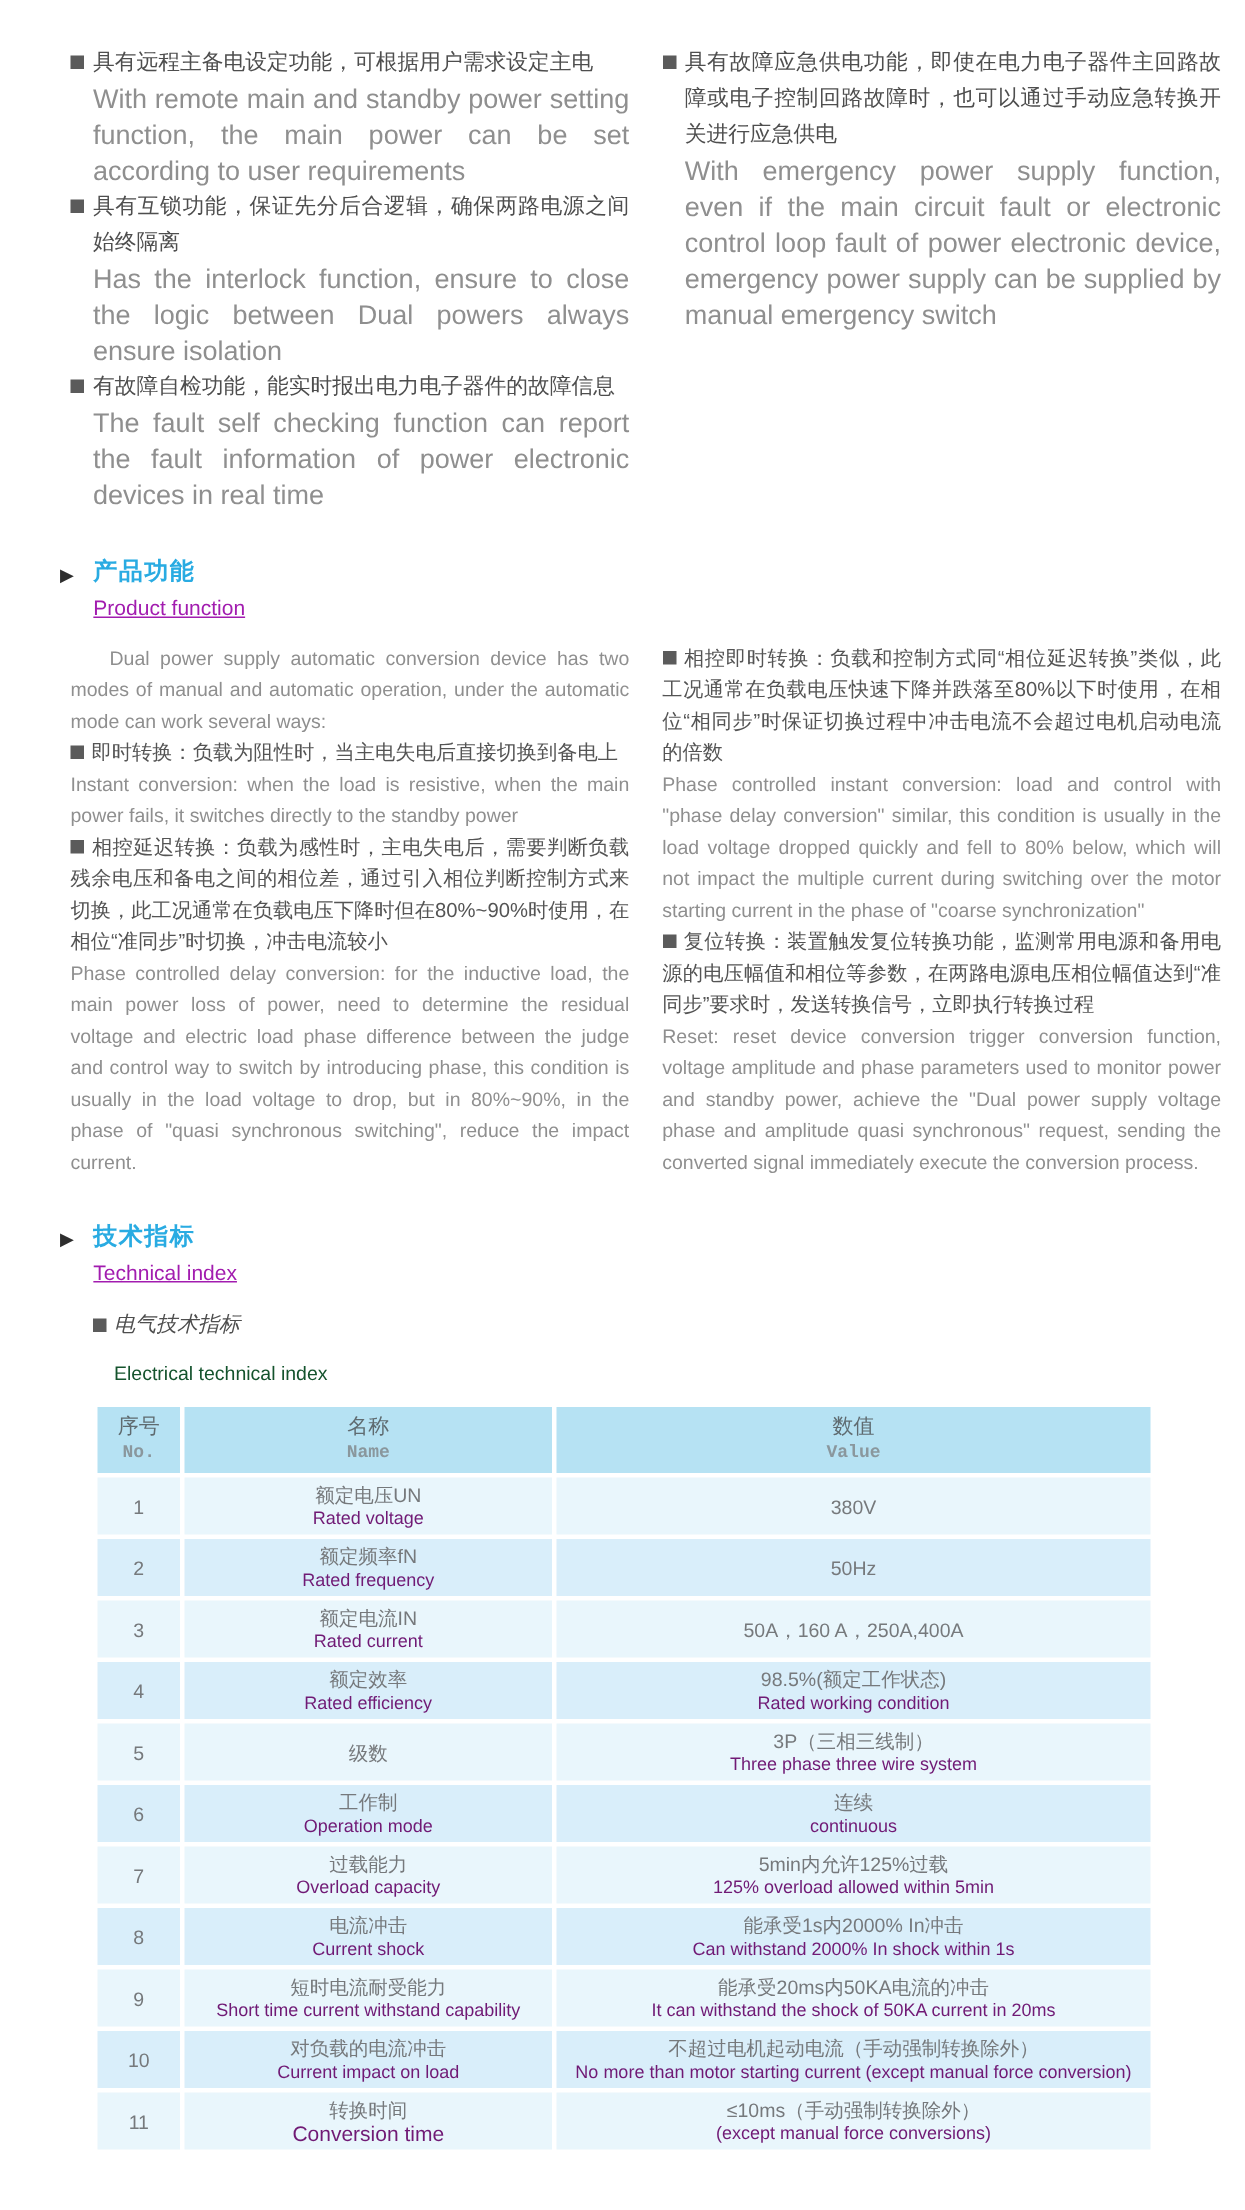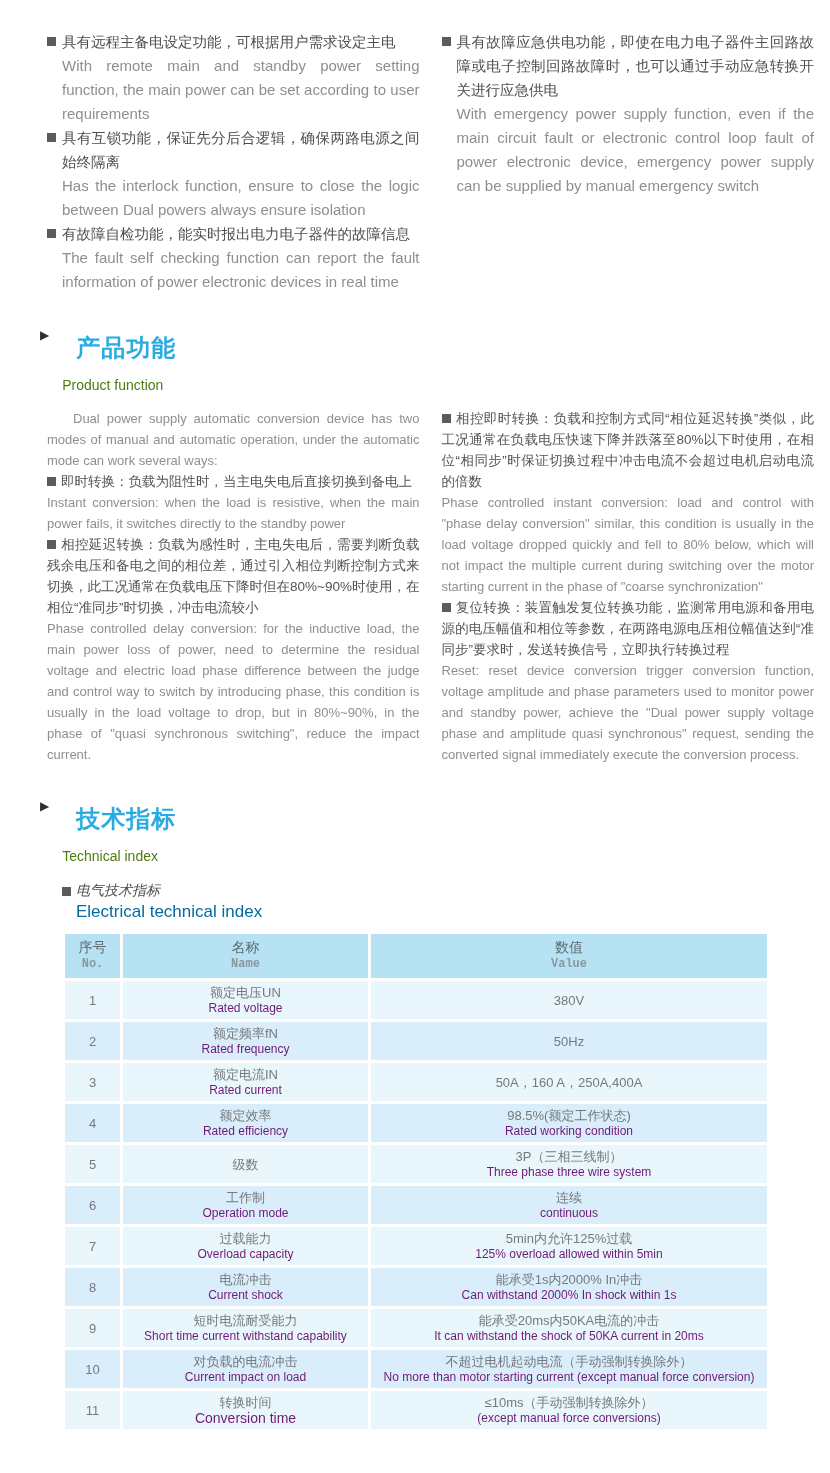--- a/index.html
+++ b/index.html
@@ -10,41 +10,41 @@
   }
   .page{position:relative;width:830px;height:1473px;background:#fff;}
 
   
   .features{display:flex;gap:22px;padding:30px 16px 0 47px;}
   .features .col{flex:1;min-width:0;}
   .feat{position:relative;padding-left:15px;}
   .sq{display:inline-block;width:9px;height:9px;background:#5b5b5b;}
   .feat > .sq{position:absolute;left:0;top:7px;}
   .feat-zh{font-size:14.5px;color:#4e4e4e;line-height:24px;text-align:justify;}
-  .feat-en{font-size:15px;color:#8f8f8f;line-height:24px;text-align:justify;}
+  .feat-en{font-size:18px;color:#8f8f8f;line-height:24px;text-align:justify;}
 
   
   .sec{display:flex;align-items:flex-start;gap:13px;margin:26px 0 0 40px;}
   .tri{color:#2e2e2e;font-size:12px;line-height:12px;margin-top:9px;}
-  .sec-titles h2{margin:14px;font-weight:bold;font-size:24px;color:#29abe2;letter-spacing:1px;line-height:28px;}
-  .sec-sub{font-size:14px;color:#4d7c0f;line-height:18px;}
+  .sec-titles h2{margin:0;font-weight:bold;font-size:16px;color:#29abe2;letter-spacing:1px;line-height:28px;}
+  .sec-sub{font-size:14px;color:#a21caf;line-height:18px;text-decoration:underline;}
 
   
   .cols{display:flex;gap:22px;padding:14px 16px 0 47px;}
   .cols .col{flex:1;min-width:0;}
   .p-zh{font-size:13.5px;color:#545454;line-height:21px;text-align:justify;margin:0;}
   .p-en{font-size:13px;color:#8f8f8f;line-height:21px;text-align:justify;margin:0;}
   .indent{text-indent:2em;}
   .sq-inline{display:inline-block;width:9px;height:9px;background:#5b5b5b;margin-right:5px;}
 
   
   .subhead{margin:14px 0 0 62px;}
   .subhead-zh{font-size:14px;color:#4e4e4e;line-height:22px;font-style:italic;}
   .subhead-zh .sq{margin-right:5px;vertical-align:-1px;}
-  .subhead-en{font-size:17px;color:#0369a1;line-height:22px;padding-left:14px;}
+  .subhead-en{font-size:13px;color:#14532d;line-height:22px;padding-left:14px;margin-top:12px;}
 
   
   table.spec{border-collapse:separate;border-spacing:3px;margin:8px 0 0 62px;width:708px;table-layout:fixed;}
   table.spec col.c-no{width:55px;}
   table.spec col.c-name{width:245px;}
   table.spec th,table.spec td{padding:2px 6px;text-align:center;vertical-align:middle;}
   table.spec thead th{background:#b6e2f3;height:40px;font-family:Liberation Mono, monospace;}
   table.spec tbody tr.odd td{background:#e9f6fc;}
   table.spec tbody tr.even td{background:#d9eefa;}
   table.spec tbody td{height:34px;}

